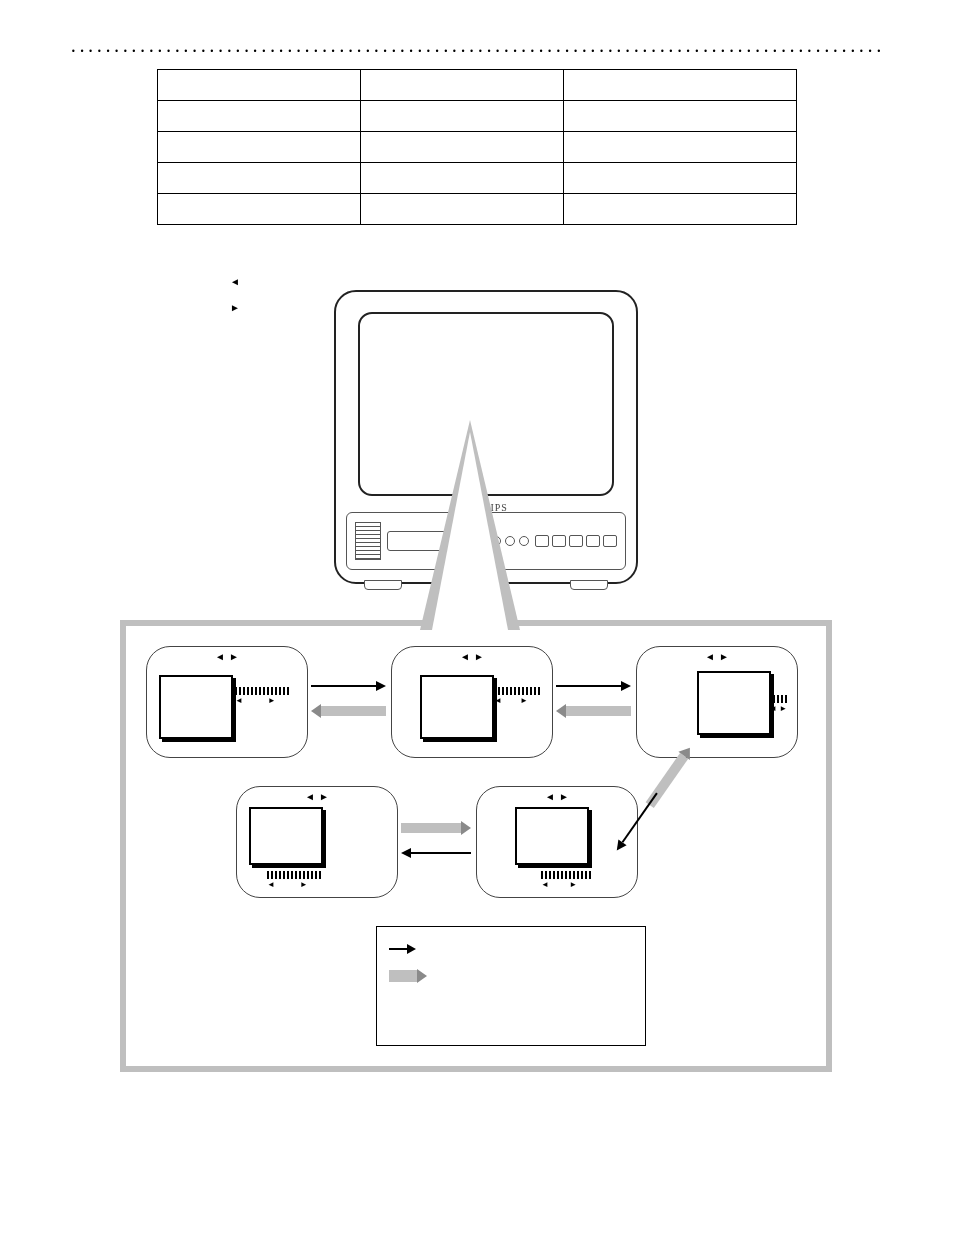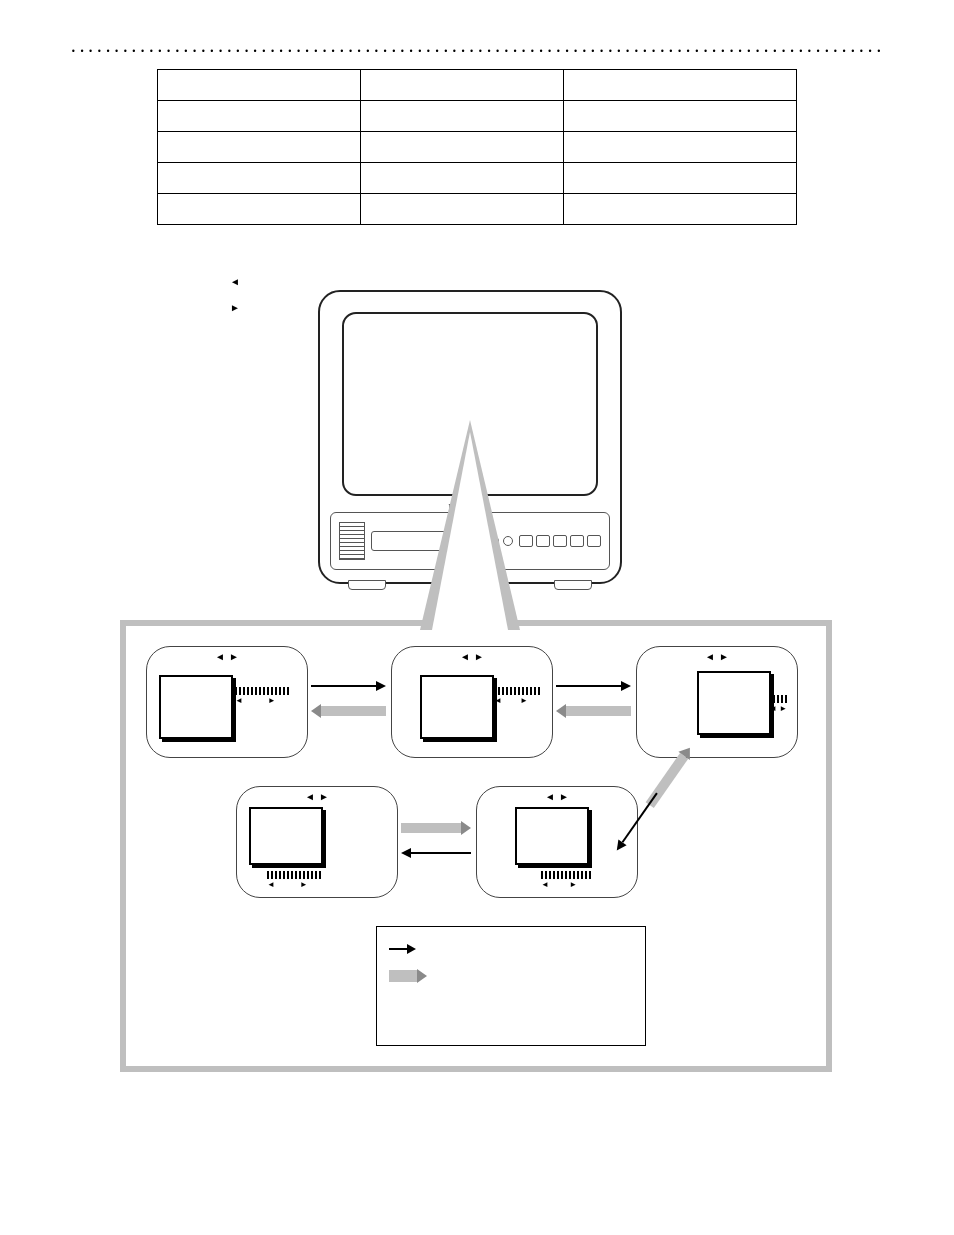--- a/index.html
+++ b/index.html
@@ -47,21 +47,21 @@
     top: 275px;
     width: 50px;
     font-size: 11px;
     line-height: 1.2;
   }
   .tri { font-family: sans-serif; font-size: 10px; }
 
   
   .tv-wrap {
     position: absolute;
-    left: 294px;
+    left: 310px;
     top: 290px;
     width: 300px;
     padding-left: 24px;
   }
   .tv-body {
     width: 300px;
     height: 290px;
     border: 2px solid #222;
     border-radius: 22px;
     background: #fff;

